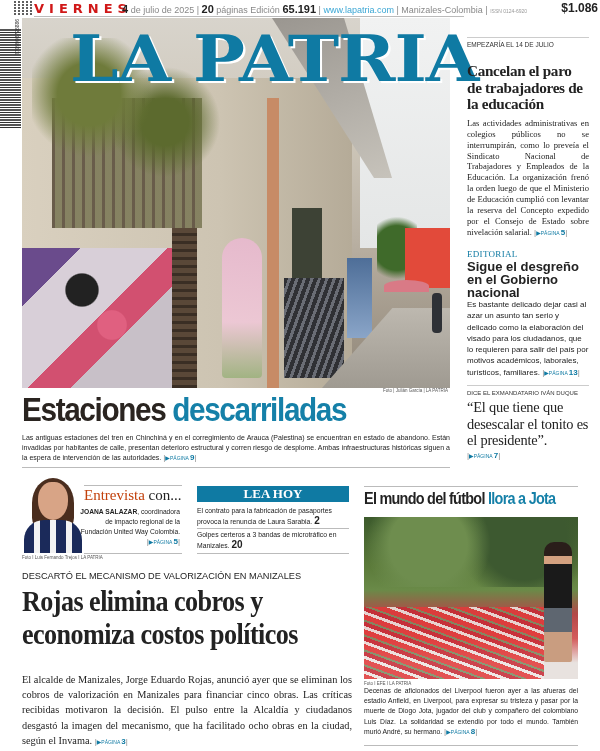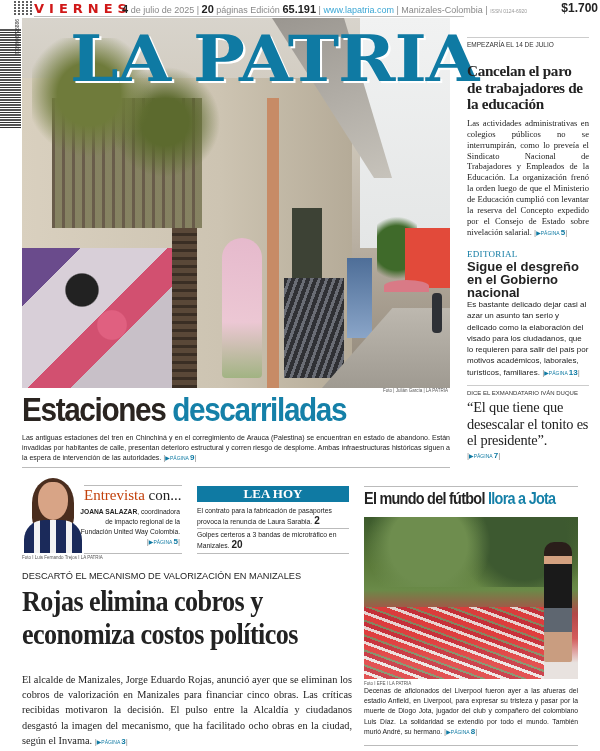--- a/index.html
+++ b/index.html
@@ -123,21 +123,21 @@
     <b>4</b>
     <span>de julio de 2025</span> |
     <b>20</b>
     <span>páginas</span>
     <span>Edición</span>
     <b>65.191</b> |
     <span class="url">www.lapatria.com</span> |
     <span>Manizales-Colombia</span> |
     <span class="issn">ISSN 0124-6920</span>
   </div>
-  <span class="price">$1.700</span>
+  <span class="price">$1.086</span>
   <div class="topline"></div>
 </div>
 
 <div class="barcode"></div>
 <div class="barcode-num">7709998726886</div>
 
 <div class="mainphoto">
   <div class="mp-sky"></div>
   <div class="mp-wall"></div>
   <div class="mp-eave"></div>

